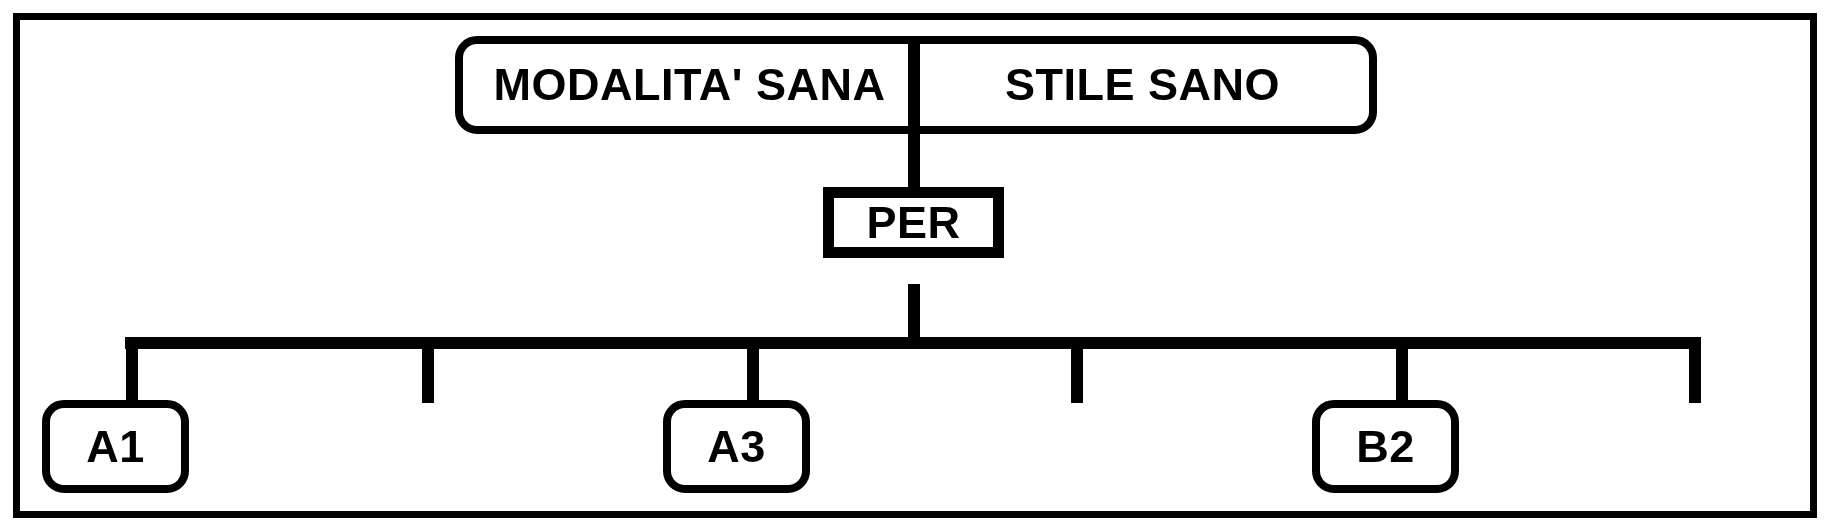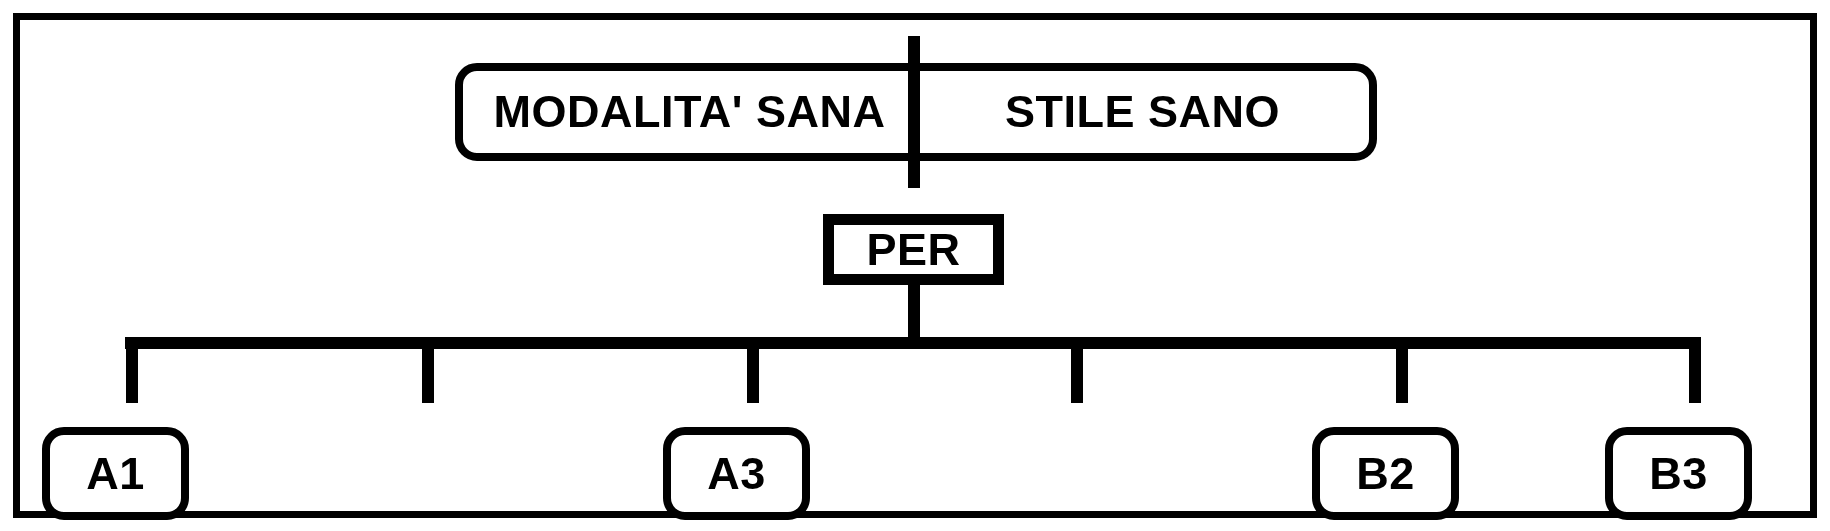--- a/index.html
+++ b/index.html
@@ -40,21 +40,20 @@
     background: #ffffff;
     border: 8px solid #000000;
     display: flex;
     align-items: center;
     justify-content: center;
     font-weight: bold;
     font-size: 45px;
     letter-spacing: 0.5px;
     z-index: 2;
     white-space: nowrap;
-    margin-top: 27px;
   }
   .node.rounded { border-radius: 22px; }
 
   
   .root-box {
     left: 455px;
     top: 36px;
     width: 922px;
     height: 98px;
     padding: 0;
@@ -134,17 +133,14 @@
 
   <div class="node rounded leaf leaf-1">
     <span>A1</span>
   </div>
   <div class="node rounded leaf leaf-3">
     <span>A3</span>
   </div>
   <div class="node rounded leaf leaf-5">
     <span>B2</span>
   </div>
-  <div class="node rounded leaf leaf-6">
-    <span>B3</span>
-  </div>
 
 </div>
 
 </body></html>

